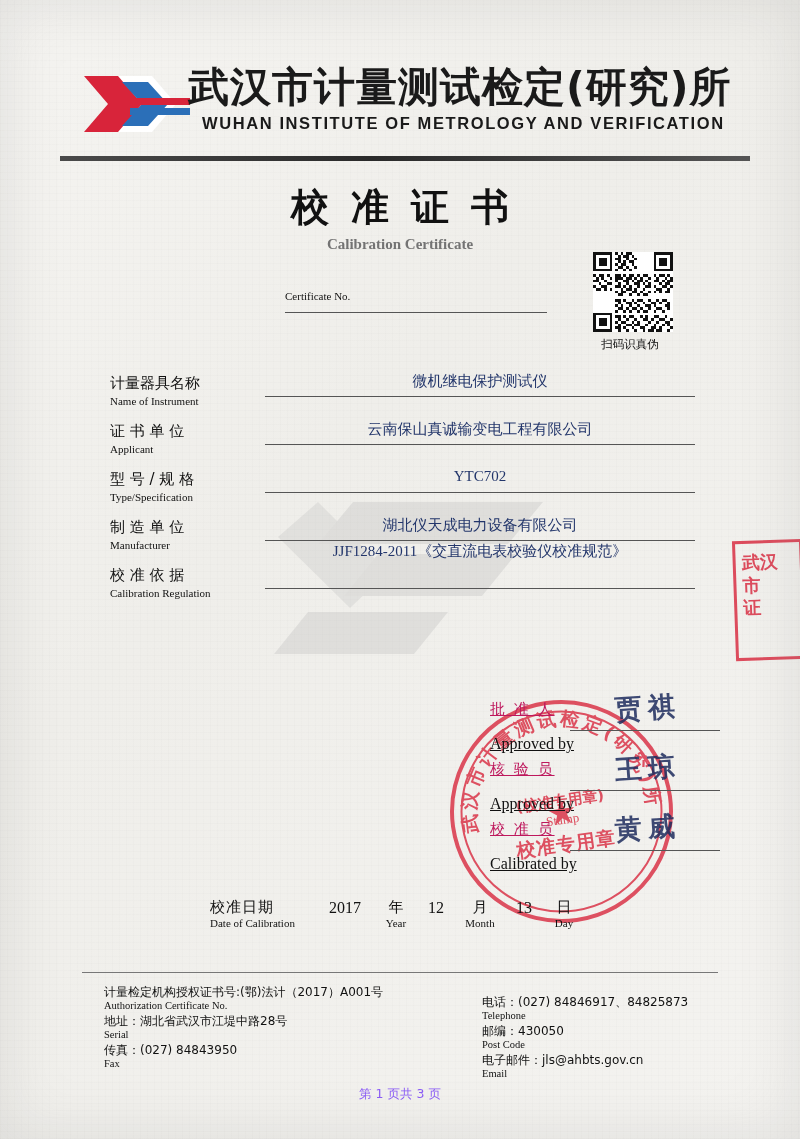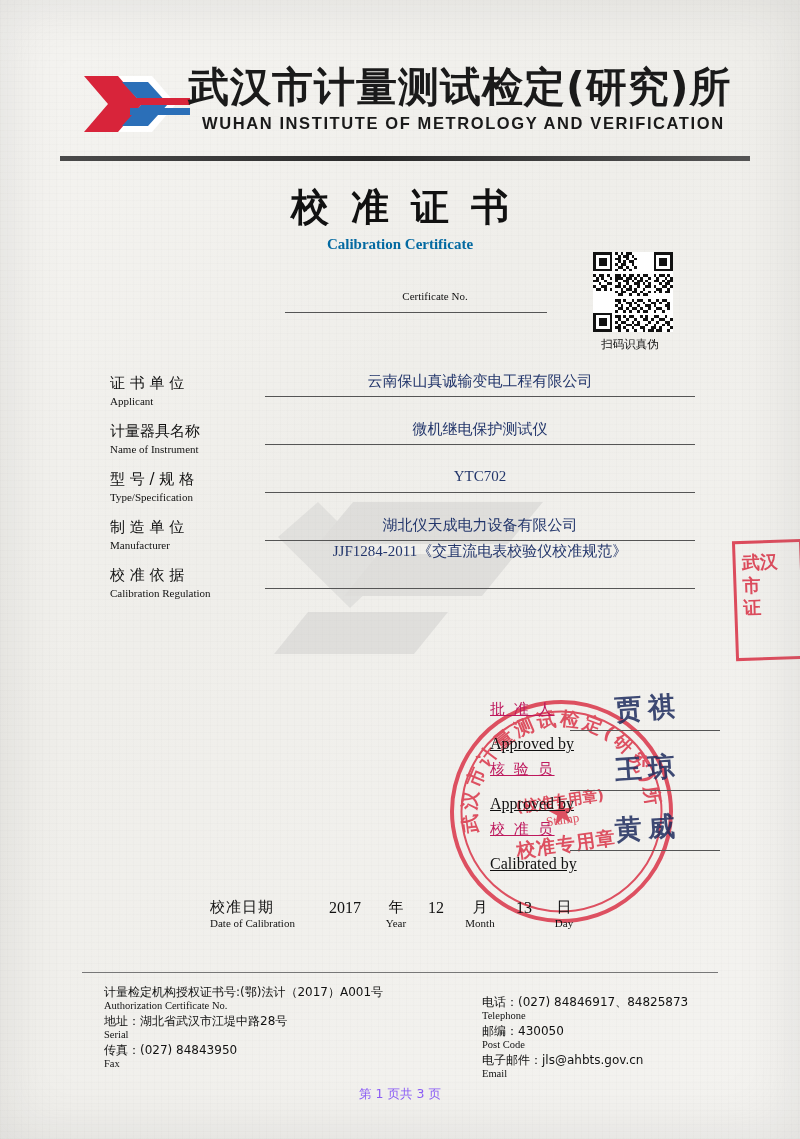--- a/index.html
+++ b/index.html
@@ -59,30 +59,30 @@
   .doc-title{
     position:absolute;top:182px;left:0;width:800px;text-align:center;
     font-family:"DejaVu Sans", sans-serif;
     font-weight:bold;font-size:38px;letter-spacing:22px;
     color:#111;
     text-indent:22px;
   }
   .doc-title-en{
     position:absolute;top:236px;left:0;width:800px;text-align:center;
     font-family:"Liberation Serif", serif;
-    font-weight:bold;font-size:15px;color:#0369a1;
+    font-weight:bold;font-size:15px;color:#737373;
   }
 
   
   .certno{
     position:absolute;left:285px;top:288px;width:300px;
   }
   .certno .cn{font-size:15.5px;color:#111;font-family:"DejaVu Sans",sans-serif;}
   .certno .cn .val{font-size:15.5px;}
-  .certno .en{font-size:11px;color:#111;margin-top:2px;font-family:"Liberation Serif",serif;text-align:center;}
+  .certno .en{font-size:11px;color:#111;margin-top:2px;font-family:"Liberation Serif",serif;}
   .certno-underline{
     position:absolute;left:285px;top:312px;width:262px;border-bottom:1px solid #555;
   }
 
   
   .qr-wrap{position:absolute;left:588px;top:252px;width:90px;text-align:center;}
   .qr{width:80px;height:80px;margin:0 auto;position:relative;background:#fff;}
   .qr-caption{font-size:11.5px;color:#111;margin-top:5px;font-family:"DejaVu Sans",sans-serif;white-space:nowrap;margin-left:-6px;}
 
   
@@ -431,33 +431,33 @@
       <path d="M120 62 L258 62 L224 104 L86 104 Z"></path>
       <path d="M10 120 L150 120 L116 162 L-24 162 Z" transform="translate(40,0)"></path>
       <path d="M20 45 L60 10 L130 80 L92 116 Z" opacity=".85"></path>
     </g>
   </svg>
 </div>
 
 <div class="fields">
   <div class="frow">
     <div class="flabel">
+      <span class="cn sp2">计量器具名称</span>
+      <span class="en">Name of Instrument</span>
+    </div>
+    <div class="fvalue">微机继电保护测试仪</div>
+    <div class="fline"></div>
+  </div>
+
+  <div class="frow">
+    <div class="flabel">
       <span class="cn sp1">证 书 单 位</span>
       <span class="en">Applicant</span>
     </div>
     <div class="fvalue">云南保山真诚输变电工程有限公司</div>
-    <div class="fline"></div>
-  </div>
-
-  <div class="frow">
-    <div class="flabel">
-      <span class="cn sp2">计量器具名称</span>
-      <span class="en">Name of Instrument</span>
-    </div>
-    <div class="fvalue">微机继电保护测试仪</div>
     <div class="fline"></div>
   </div>
 
   <div class="frow">
     <div class="flabel">
       <span class="cn sp2">型 号 / 规 格</span>
       <span class="en">Type/Specification</span>
     </div>
     <div class="fvalue serif">YTC702</div>
     <div class="fline"></div>

